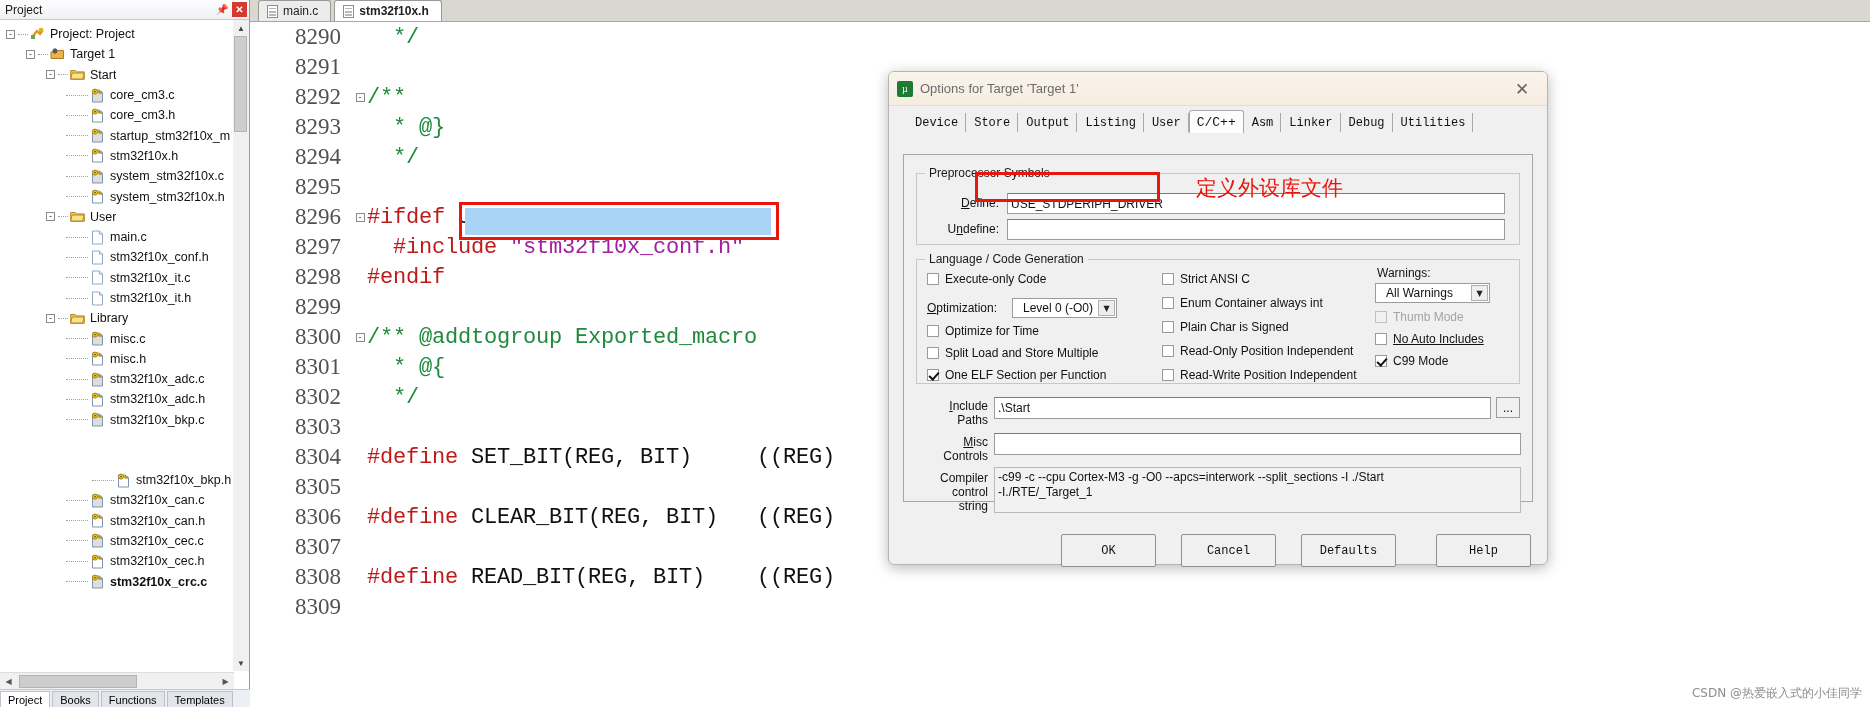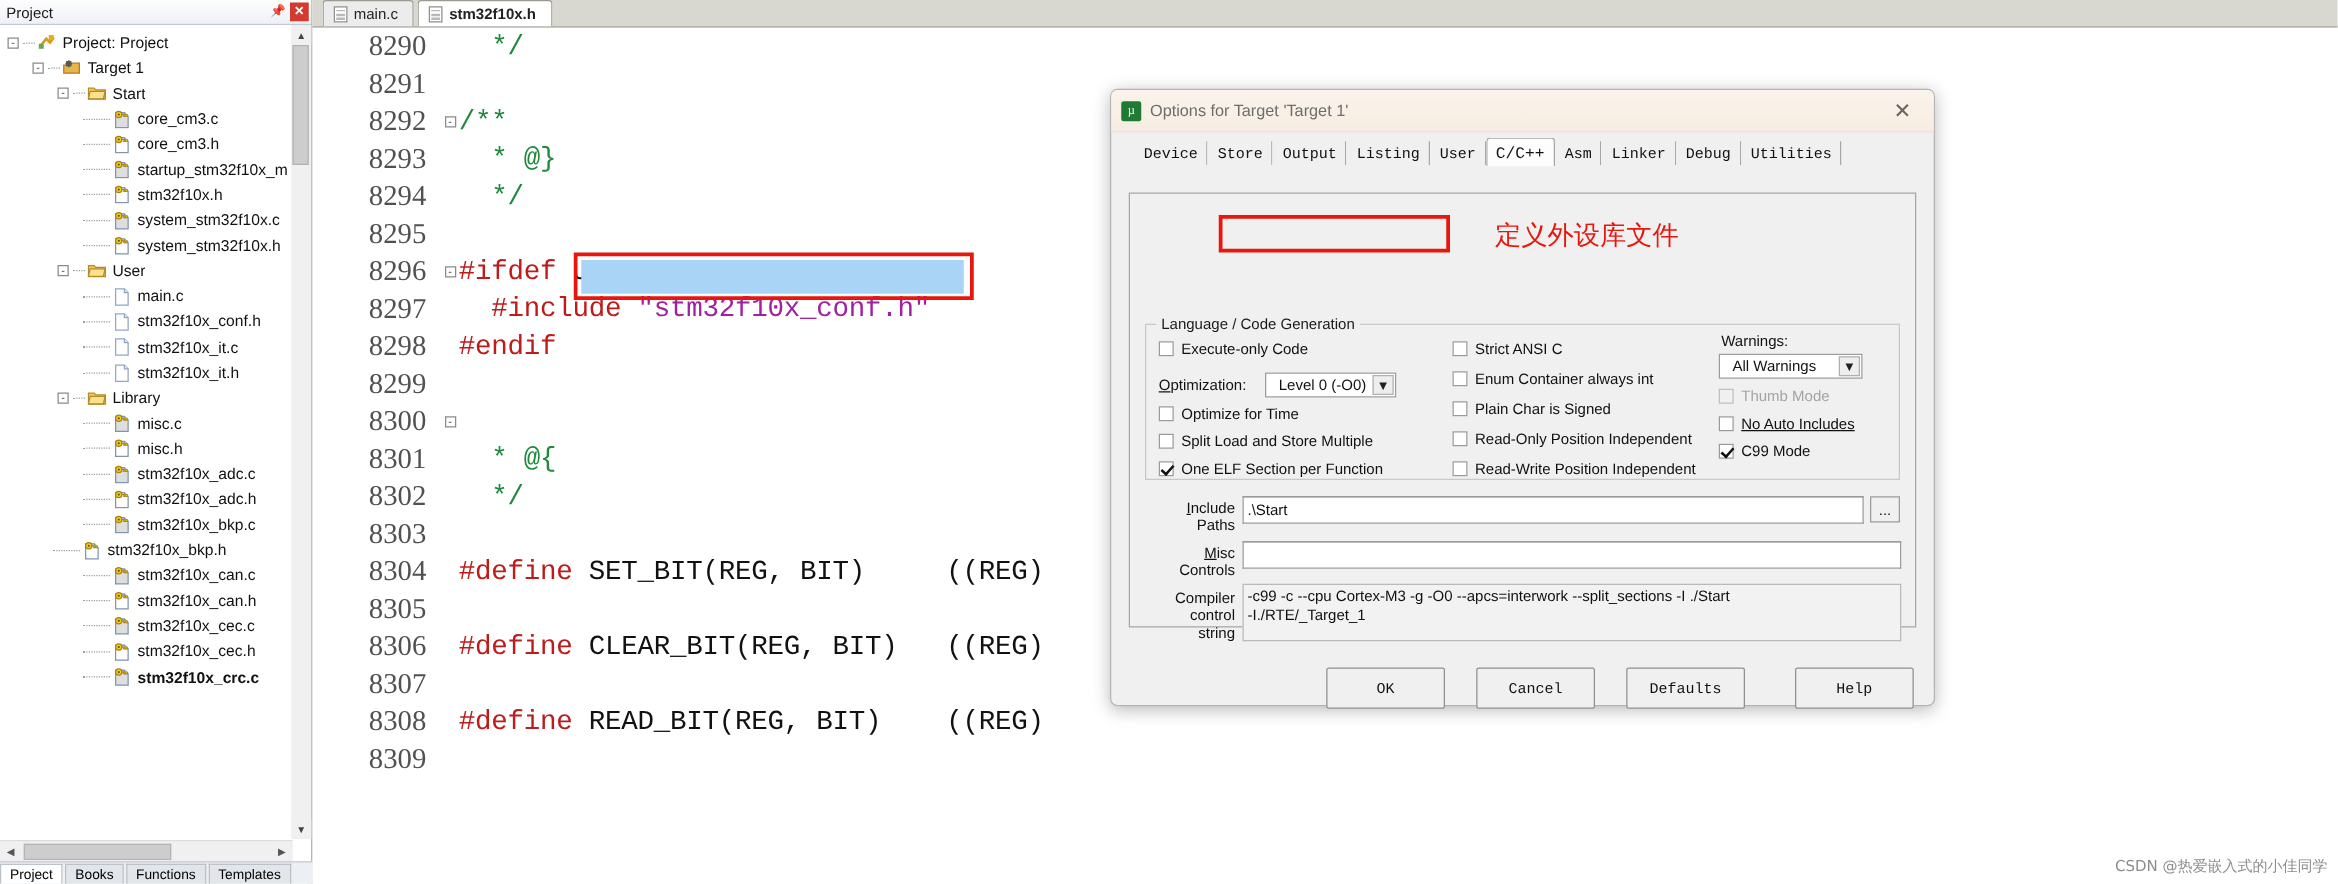--- a/index.html
+++ b/index.html
@@ -456,21 +456,21 @@
           <svg width="15" height="15" viewBox="0 0 15 15">
             <path d="M2.5 2 h7 l3 3 v9 h-10 z" fill="#dedede" stroke="#7f94ae"></path>
             <path d="M9.5 2 v3 h3" fill="#ccd9e6" stroke="#7f94ae"></path>
             <circle cx="5" cy="3.6" r="2.5" fill="#f5cf1d" stroke="#a8820c"></circle>
             <circle cx="5" cy="3.6" r="0.9" fill="#6b5207"></circle>
             <path d="M7 3.6 h5 v1.6 h-1.3 v-1 h-1 v1 h-1 v-1.6 z" fill="#f5cf1d" stroke="#a8820c" stroke-width="0.6"></path>
           </svg>
         </span>
         <span class="lbl">stm32f10x_bkp.c</span>
       </div>
-      <div class="tnode" style="padding-left: 42px;">
+      <div class="tnode" style="padding-left: 92px; margin-top: 40px;">
         <span class="dots" style="width: 22px;"></span>
         <span class="ico">
           <svg width="15" height="15" viewBox="0 0 15 15">
             <path d="M2.5 2 h7 l3 3 v9 h-10 z" fill="#ffffff" stroke="#7f94ae"></path>
             <path d="M9.5 2 v3 h3" fill="#ccd9e6" stroke="#7f94ae"></path>
             <circle cx="5" cy="3.6" r="2.5" fill="#f5cf1d" stroke="#a8820c"></circle>
             <circle cx="5" cy="3.6" r="0.9" fill="#6b5207"></circle>
             <path d="M7 3.6 h5 v1.6 h-1.3 v-1 h-1 v1 h-1 v-1.6 z" fill="#f5cf1d" stroke="#a8820c" stroke-width="0.6"></path>
           </svg>
         </span>
@@ -628,20 +628,21 @@
         <div class="cline">
           <div class="gut">8299</div>
           <div class="foldcol"></div>
           <div class="ctext"><span class="c-plain"></span></div>
         </div>
         <div class="cline">
           <div class="gut">8300</div>
           <div class="foldcol">
             <span class="foldbox">-</span>
           </div>
+          <div class="ctext"><span class="c-comment">/** @addtogroup Exported_macro</span></div>
         </div>
         <div class="cline">
           <div class="gut">8301</div>
           <div class="foldcol"></div>
           <div class="ctext"><span class="c-comment">  * @{</span></div>
         </div>
         <div class="cline">
           <div class="gut">8302</div>
           <div class="foldcol"></div>
           <div class="ctext"><span class="c-comment">  */</span></div>
@@ -703,20 +704,33 @@
       <div class="dtab">User</div>
       <div class="dtab active">C/C++</div>
       <div class="dtab">Asm</div>
       <div class="dtab">Linker</div>
       <div class="dtab">Debug</div>
       <div class="dtab">Utilities</div>
     </div>
 
   <div id="tabbody">
 
+    <div class="grp" style="left:12px; top:18px; right:12px; height:72px;">
+      <span class="grp-label">Preprocessor Symbols</span>
+
+      <span class="fld-label" style="left:20px; top:22px; width:62px;"><u>D</u>efine:</span>
+      <div class="txtin" style="left:90px; top:19px; right:14px; height:21px;">
+        <span>USE_STDPERIPH_DRIVER</span>
+      </div>
+
+      <span class="fld-label" style="left:20px; top:48px; width:62px;">U<u>n</u>define:</span>
+      <div class="txtin" style="left:90px; top:45px; right:14px; height:21px;">
+        <span></span>
+      </div>
+    </div>
 
     <div class="grp" style="left:12px; top:104px; right:12px; height:125px;">
       <span class="grp-label">Language / Code Generation</span>
 
       <div id="lang-left">
           <div class="cbx" style="left: 10px; top: 12px;">
             <span class="box"></span>
             <span>Execute-only Code</span>
           </div>
           <div class="cbx" style="left: 10px; top: 64px;">

